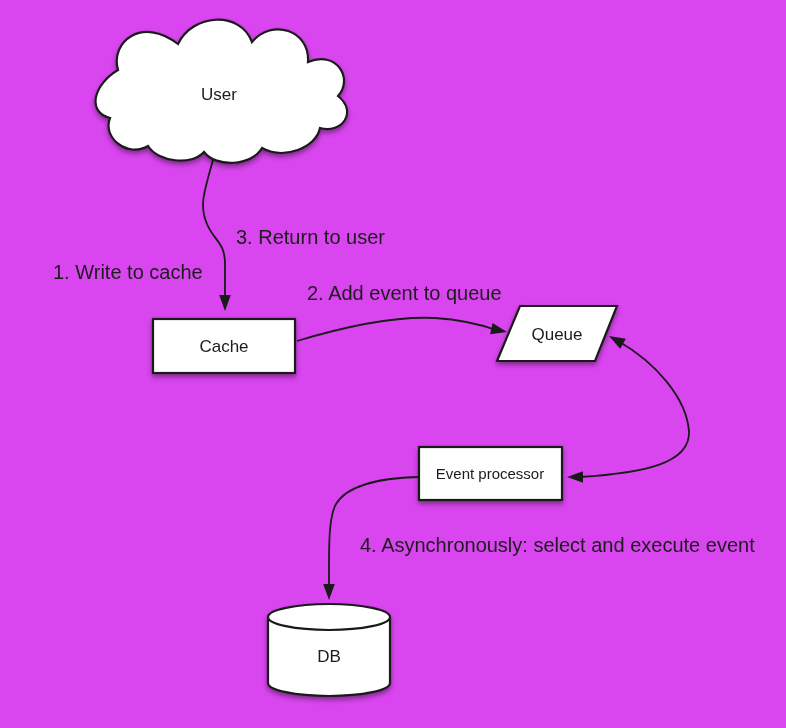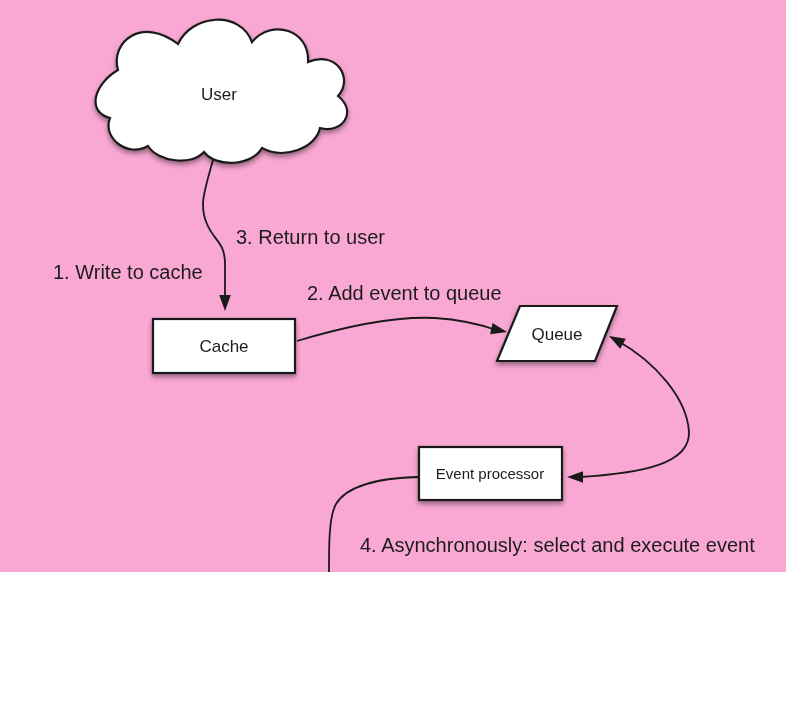--- a/index.html
+++ b/index.html
@@ -1,16 +1,16 @@
 <!DOCTYPE html>
 <html><head>
 <meta charset="utf-8">
 <style>
   html, body { margin: 0; padding: 0; background: #ffffff; }
-  .canvas { width: 786px; height: 572px; position: relative; background: #f9a8d4; overflow: hidden; }
+  .canvas { width: 786px; height: 728px; position: relative; background: #d946ef; overflow: hidden; }
   svg { display: block; }
   .shape { fill: #ffffff; stroke: #1a1a1a; stroke-width: 2.2; }
   .shape-g { filter: drop-shadow(0px 3px 2.5px rgba(0,0,0,0.40)); }
   .edge { fill: none; stroke: #1a1a1a; stroke-width: 1.8; }
   .head { fill: #1a1a1a; stroke: none; }
   .node-label {
     font-family: "Liberation Sans", sans-serif;
     font-size: 17px; fill: #1c1c1c; text-anchor: middle;
   }
   .node-label.small { font-size: 15px; }

